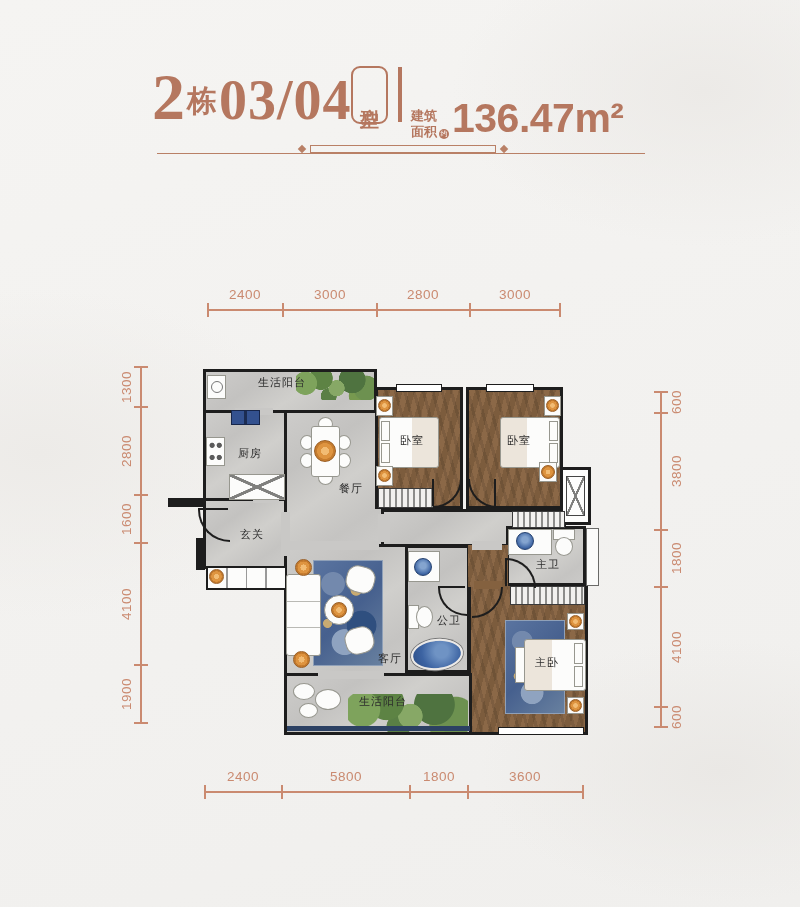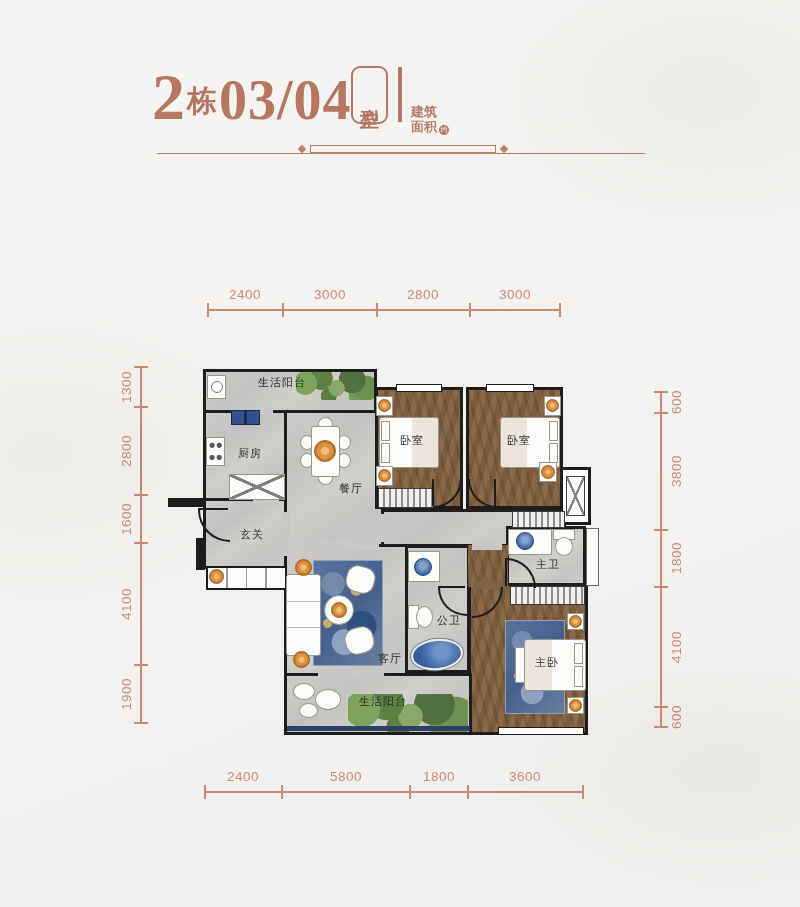--- a/index.html
+++ b/index.html
@@ -89,20 +89,21 @@
     <span class="t-serif" style="font-size:56px;letter-spacing:1px;">03/04</span>
   </div>
   <div class="abs badge" style="left:351px;top:66px;width:37px;height:58px;">
     <span>户型</span>
   </div>
   <div class="abs vbar" style="left:398px;top:67px;width:4px;height:55px;"></div>
 
   <div class="abs" style="left:411px;top:66px;display:flex;align-items:flex-end;margin-top:32px;">
     <div class="accent area-lab" style="margin-top:6px;">建筑面积</div>
     <div class="approx" style="margin:24px 3px 0 0;">约</div>
+    <div class="accent area-val">136.47m²</div>
   </div>
 
   <div class="abs deco-line" style="left:157px;top:153px;width:488px;height:1.3px;"></div>
   <div class="abs deco-box" style="left:310px;top:145px;width:186px;height:8px;background:transparent;"></div>
   <div class="abs diamond" style="left:299px;top:146px;"></div>
   <div class="abs diamond" style="left:501px;top:146px;"></div>
 
   <div class="dline" style="left:208px;top:309px;width:352px;height:1.5px;"></div>
   <div class="tick" style="left:207px;top:303px;width:1.5px;height:14px;"></div>
   <div class="tick" style="left:282px;top:303px;width:1.5px;height:14px;"></div>

